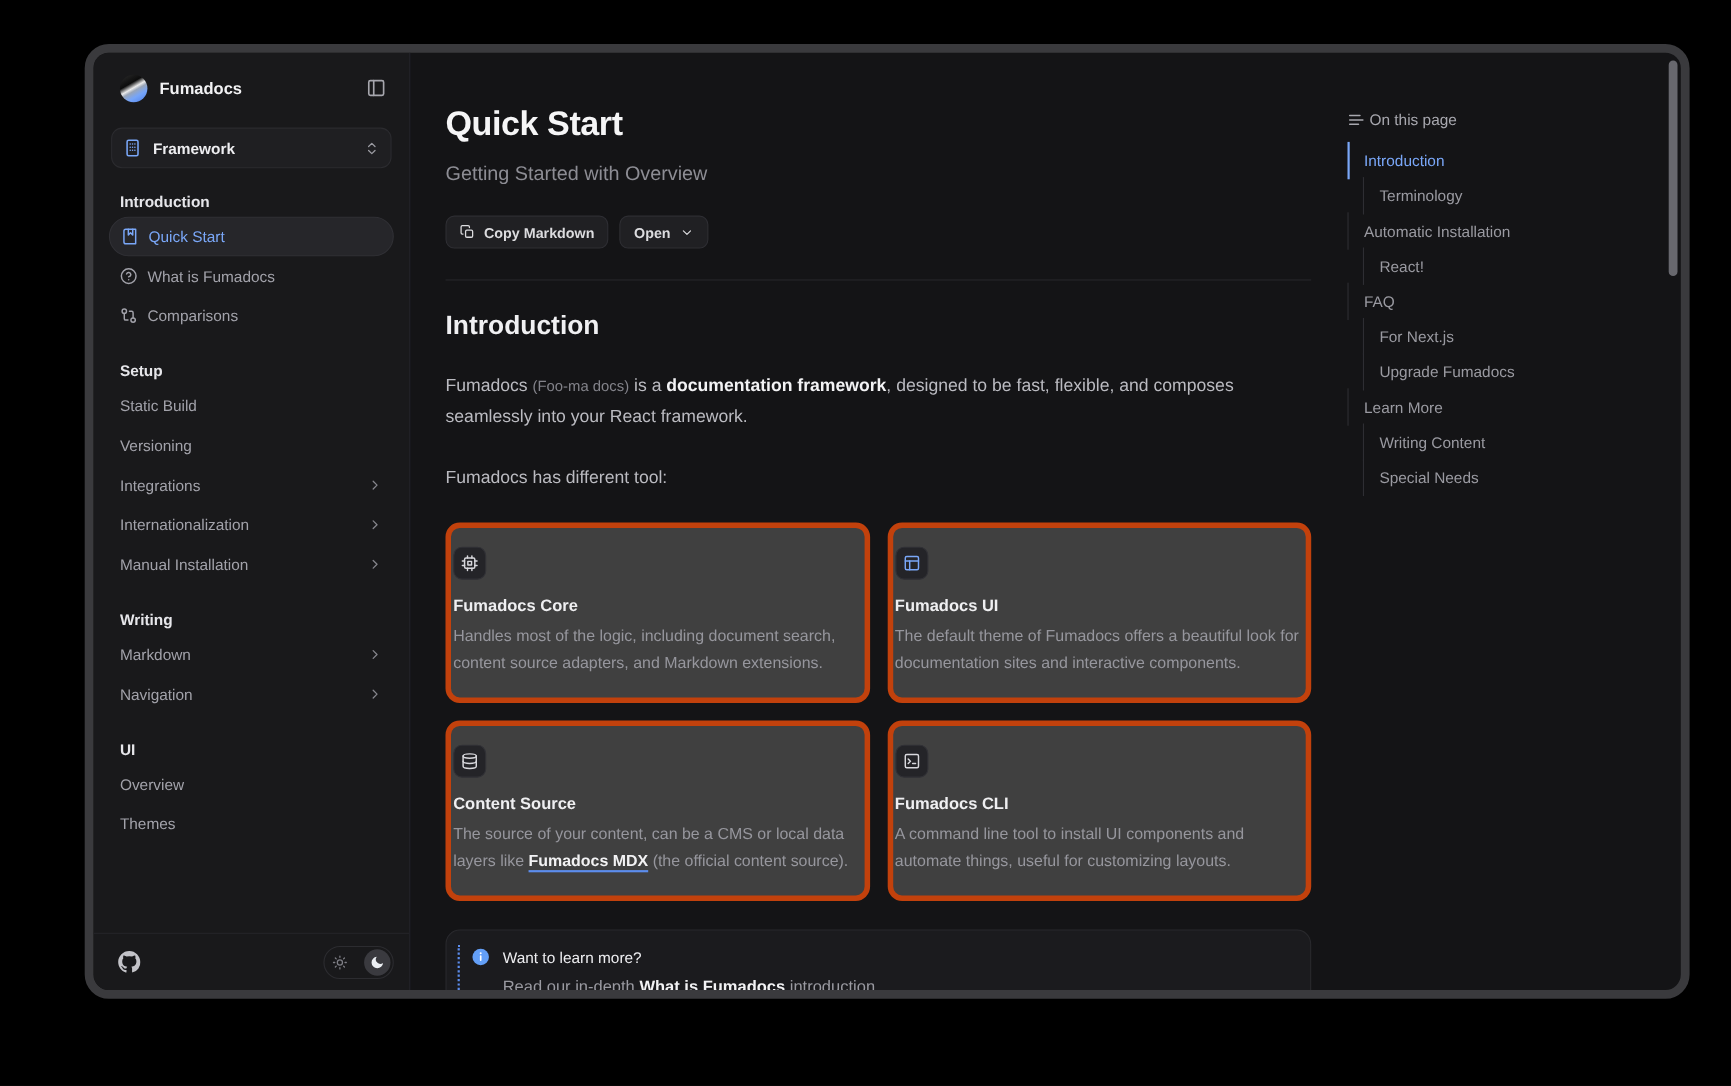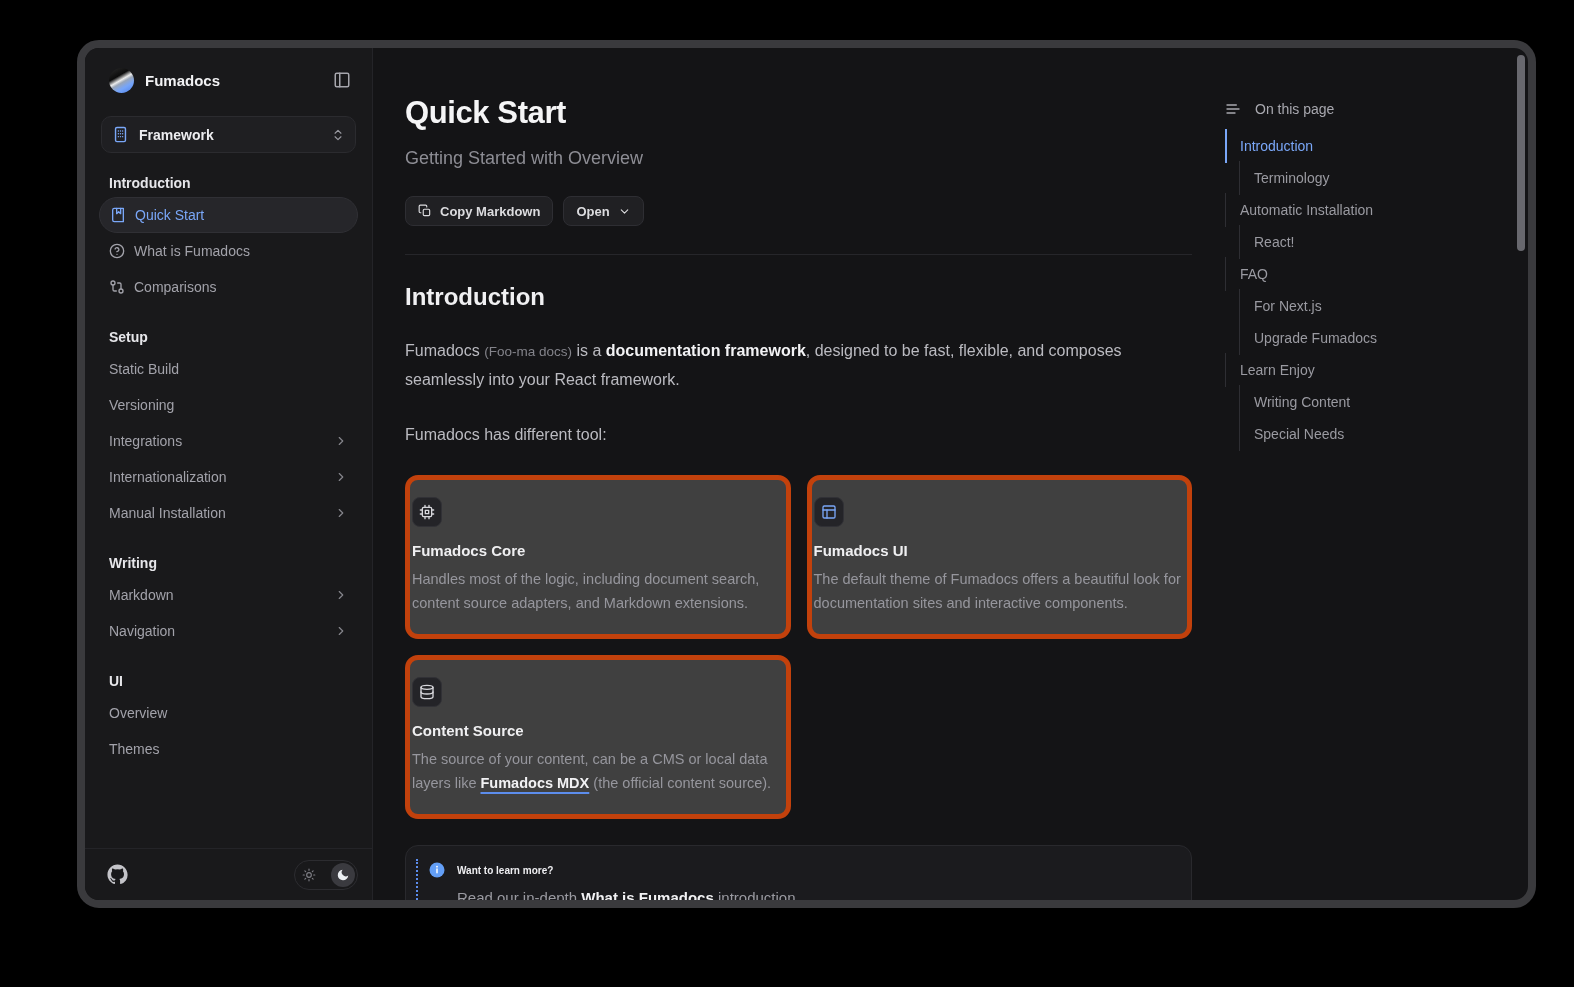--- a/index.html
+++ b/index.html
@@ -107,26 +107,26 @@
 
   .callout {
     margin-top:26px; position:relative; background:#1b1b1e; border:1px solid #29292d;
     border-radius:13px; padding:15px 18px 18px 22px;
   }
   .callout::before {
     content:""; position:absolute; left:10px; top:13px; bottom:13px;
     border-left:2px dotted #5c8ded;
   }
   .callout-head { display:flex; align-items:center; gap:11px; }
-  .callout-title { font-size:10px; font-weight:700; color:#eeeef1; }
+  .callout-title { font-size:14px; font-weight:400; color:#eeeef1; }
   .callout-body { margin:10px 0 0 29px; font-size:15px; color:#9a9aa1; }
 
   
   .toc { width:252px; margin-left:33px; padding-top:53px; }
-  .toc-head { display:flex; align-items:center; gap:14px; color:#a8a8af; font-size:14px; }
+  .toc-head { display:flex; align-items:center; gap:4px; color:#a8a8af; font-size:14px; }
   .toc-list { margin-top:13px; }
   .toc-item { position:relative; display:flex; align-items:center; height:32px; font-size:14px; color:#9a9aa1; padding-left:15px; cursor:default; }
   .toc-item::before { content:""; position:absolute; left:0; top:-1px; bottom:-1px; width:1px; background:#2e2e33; }
   .toc-item.d2 { padding-left:29px; }
   .toc-item.d2::before { left:14px; }
   .toc-item.active { color:#7aa7f8; }
   .toc-item.active::before { width:2px; background:#7aa7f8; }
 
   .scroll-thumb {
     position:absolute; right:3px; top:7px; width:8px; height:196px;
@@ -349,20 +349,31 @@
             <svg width="16" height="16" viewBox="0 0 24 24" fill="none" stroke="currentColor" stroke-width="2" stroke-linecap="round" stroke-linejoin="round">
                 <ellipse cx="12" cy="5" rx="9" ry="3"></ellipse>
                 <path d="M3 5v14a9 3 0 0 0 18 0V5"></path>
                 <path d="M3 12a9 3 0 0 0 18 0"></path>
               </svg>
           </div>
           <h3>Content Source</h3>
           <p><span>The source of your content, can be a CMS or local data layers like</span> <a class="link">Fumadocs MDX</a> <span>(the official content source).</span></p>
         </div>
 
+        <div class="card">
+          <div class="iconbox">
+            <svg width="16" height="16" viewBox="0 0 24 24" fill="none" stroke="currentColor" stroke-width="2" stroke-linecap="round" stroke-linejoin="round">
+                <rect x="3" y="3" width="18" height="18" rx="2"></rect>
+                <path d="m7 9 3 3-3 3"></path>
+                <path d="M13 15h4"></path>
+              </svg>
+          </div>
+          <h3>Fumadocs CLI</h3>
+          <p>A command line tool to install UI components and automate things, useful for customizing layouts.</p>
+        </div>
       </div>
 
       <div class="callout">
         <div class="callout-head">
           <span>
             <svg width="18" height="18" viewBox="0 0 24 24">
                 <circle cx="12" cy="12" r="10" fill="#639ff7"></circle>
                 <path d="M12 10.8v5" stroke="#fff" stroke-width="2" stroke-linecap="round"></path>
                 <circle cx="12" cy="7.5" r="1.2" fill="#fff"></circle>
               </svg>
@@ -386,21 +397,21 @@
         <span>On this page</span>
       </div>
       <div class="toc-list">
         <div class="toc-item active">Introduction</div>
         <div class="toc-item d2">Terminology</div>
         <div class="toc-item">Automatic Installation</div>
         <div class="toc-item d2">React!</div>
         <div class="toc-item">FAQ</div>
         <div class="toc-item d2">For Next.js</div>
         <div class="toc-item d2">Upgrade Fumadocs</div>
-        <div class="toc-item">Learn Enjoy</div>
+        <div class="toc-item">Learn More</div>
         <div class="toc-item d2">Writing Content</div>
         <div class="toc-item d2">Special Needs</div>
       </div>
     </aside>
   </div>
 
   <div class="scroll-thumb"></div>
 </div>
 
 </body></html>

